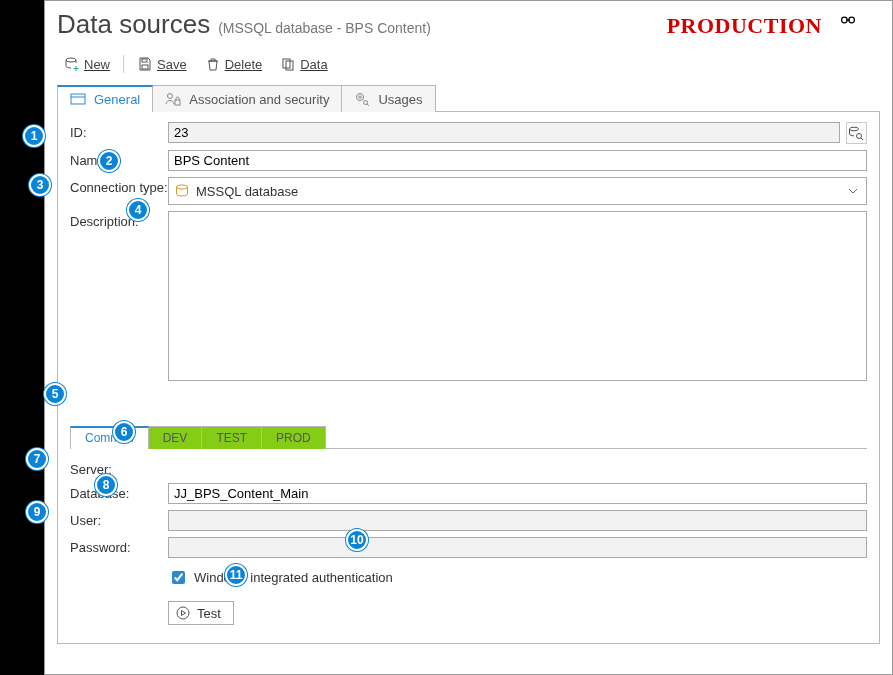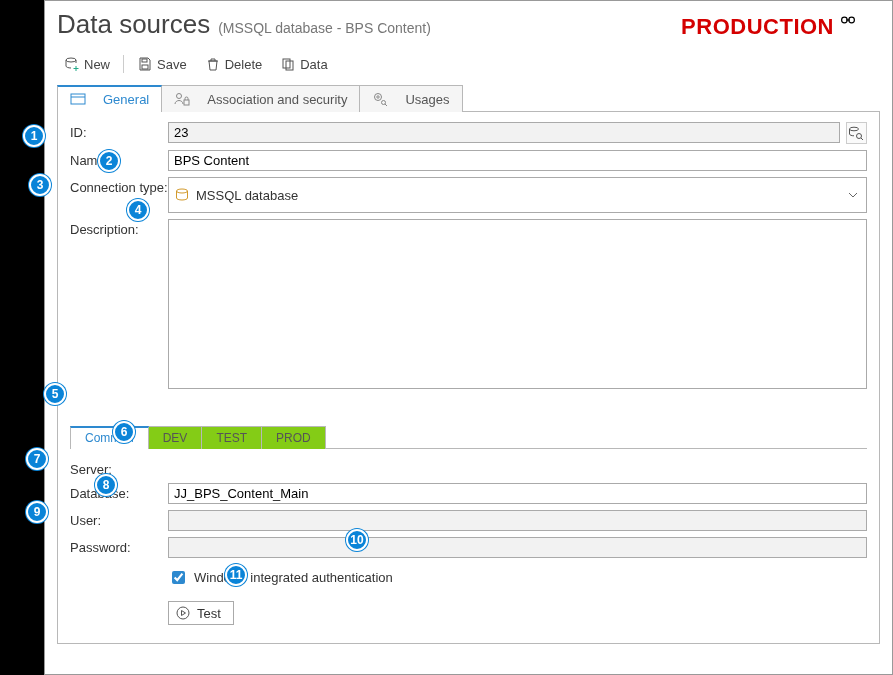--- a/index.html
+++ b/index.html
@@ -5,43 +5,43 @@
   * { box-sizing: border-box; }
   html, body { margin:0; padding:0; font-family: "Segoe UI", Tahoma, sans-serif; font-size:13px; color:#333; }
   body { background:#000; }
   .outer { width:893px; height:675px; background:#000; position:relative; }
   .page { position:absolute; left:44px; top:0; right:0; bottom:0; background:#fff; border:1px solid #999; padding:8px 12px 12px 12px; }
   
   .hdr { display:flex; align-items:flex-end; justify-content:space-between; margin-bottom:8px; }
   .hdr-left { display:flex; align-items:baseline; gap:8px; }
   .title { font-size:26px; font-weight:400; color:#444; }
   .subtitle { font-size:14px; color:#777; }
-  .env-badge { display:flex; align-items:flex-end; gap:6px; }
+  .env-badge { display:flex; align-items:center; gap:18px;font-family:Liberation Serif, serif; }
   .env-text { font-size:22px; font-weight:700; color:#d40000; letter-spacing:0.5px; }
   
-  .toolbar { display:flex; align-items:center; gap:4px; padding:4px 0 8px 0; }
+  .toolbar { display:flex; align-items:center; gap:4px; padding:4px 0 8px 0;text-decoration:underline; }
   .tbtn { display:flex; align-items:center; gap:4px; padding:3px 6px; border:1px solid transparent; border-radius:2px; cursor:pointer; color:#444; }
   .tsep { width:1px; height:18px; background:#ccc; margin:0 2px; }
   
   .tabstrip { display:flex; border-bottom:1px solid #b8b8b8; }
-  .tab { display:flex; align-items:center; gap:17px; padding:5px 12px; border:1px solid #b8b8b8; border-bottom:none; margin-right:-1px; background:#f5f5f5; cursor:pointer; color:#555; position:relative; top:1px; }
+  .tab { display:flex; align-items:center; gap:8px; padding:5px 12px; border:1px solid #b8b8b8; border-bottom:none; margin-right:-1px; background:#f5f5f5; cursor:pointer; color:#555; position:relative; top:1px; }
   .tab.active { background:#fff; border-top:2px solid #2d89cf; padding-top:4px; color:#2d89cf; z-index:2; }
   .tabcontent { border:1px solid #b8b8b8; border-top:none; padding:10px 12px 12px 12px; }
   
   .frow { display:flex; align-items:flex-start; margin-bottom:6px; position:relative; }
   .flabel { width:98px; min-width:98px; padding-top:3px; color:#333; }
   .fval { flex:1; display:flex; gap:6px; align-items:flex-start; }
   input[type=text], input[type=password], textarea, .select {
     width:100%; border:1px solid #aaa; padding:2px 5px; font-family:inherit; font-size:13px;
     background:#fff; border-radius:0;
   }
   input[readonly], input[disabled] { background:#f2f2f2; }
   textarea { resize:none; }
   .idbox { width:72px; background:#f2f2f2; }
-  .select { display:flex; align-items:center; justify-content:space-between; height:36px; }
+  .select { display:flex; align-items:center; justify-content:space-between; height:28px; }
   .iconbtn { width:22px; height:22px; display:flex; align-items:center; justify-content:center; border:1px solid #ccc; background:#fafafa; cursor:pointer; }
   .checkbox-row { display:flex; align-items:center; gap:6px; margin:4px 0 8px 0; }
   .checkbox-row input { accent-color:#2d89cf; }
   .testbtn { display:inline-flex; align-items:center; gap:6px; border:1px solid #aaa; background:#fff; padding:3px 12px 3px 6px; cursor:pointer; }
   
   .inner-tabstrip { display:flex; border-bottom:1px solid #b8b8b8; margin-top:10px; }
   .inner-tab { padding:4px 14px; border:1px solid #b8b8b8; border-bottom:none; margin-right:-1px; background:#84cc16; cursor:pointer; color:#555; position:relative; top:1px; font-size:12px; }
   .inner-tab.active { background:#fff; color:#2d89cf; border-top:2px solid #2d89cf; padding-top:3px; z-index:2; }
   
   .callout { position:absolute; width:22px; height:22px; border-radius:50%; background:#0a84d8; border:2px solid #fff; box-shadow:0 0 0 1px #0a84d8; color:#fff; font-size:12px; font-weight:700; display:flex; align-items:center; justify-content:center; z-index:50; pointer-events:none; }

